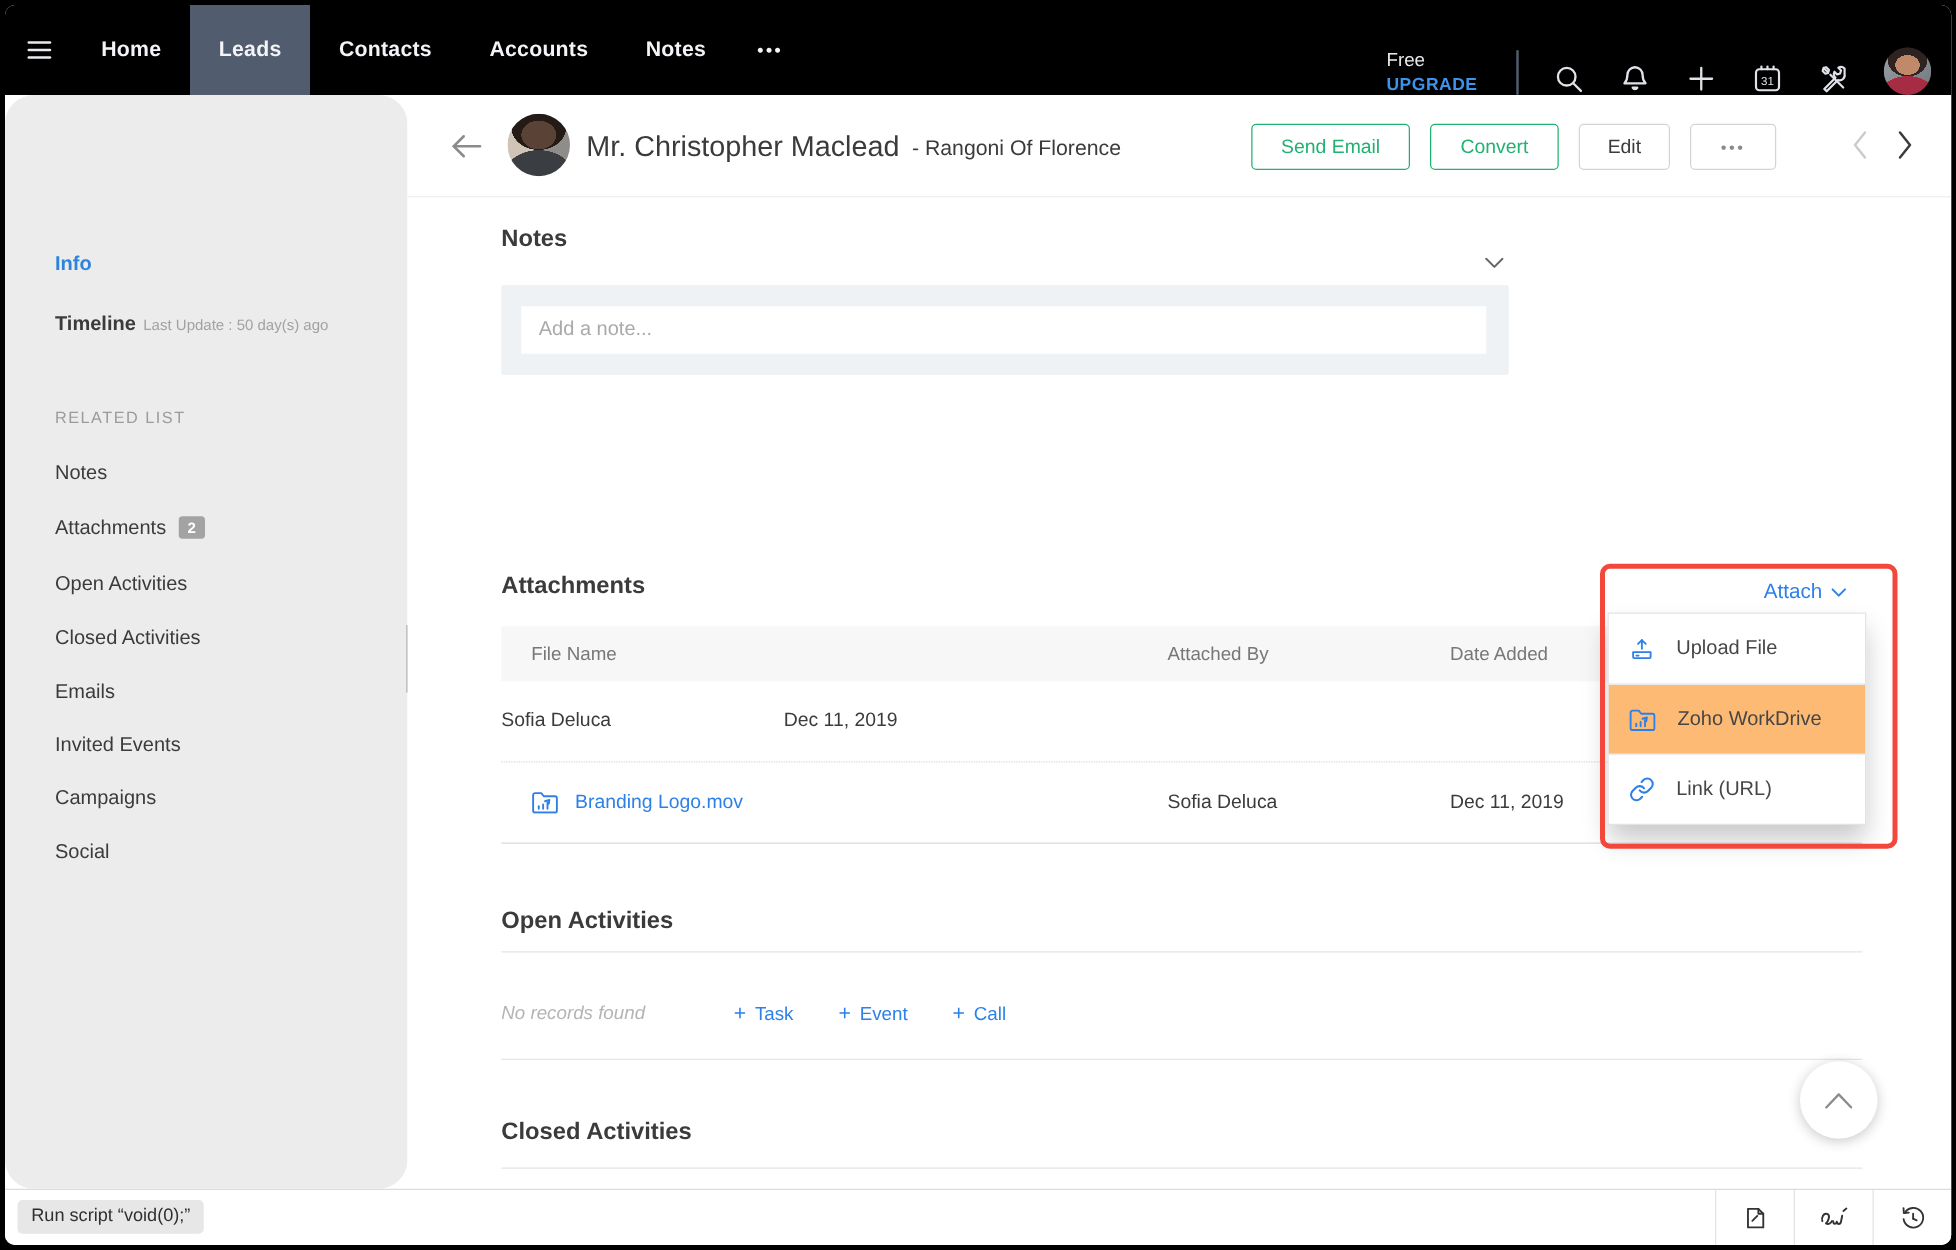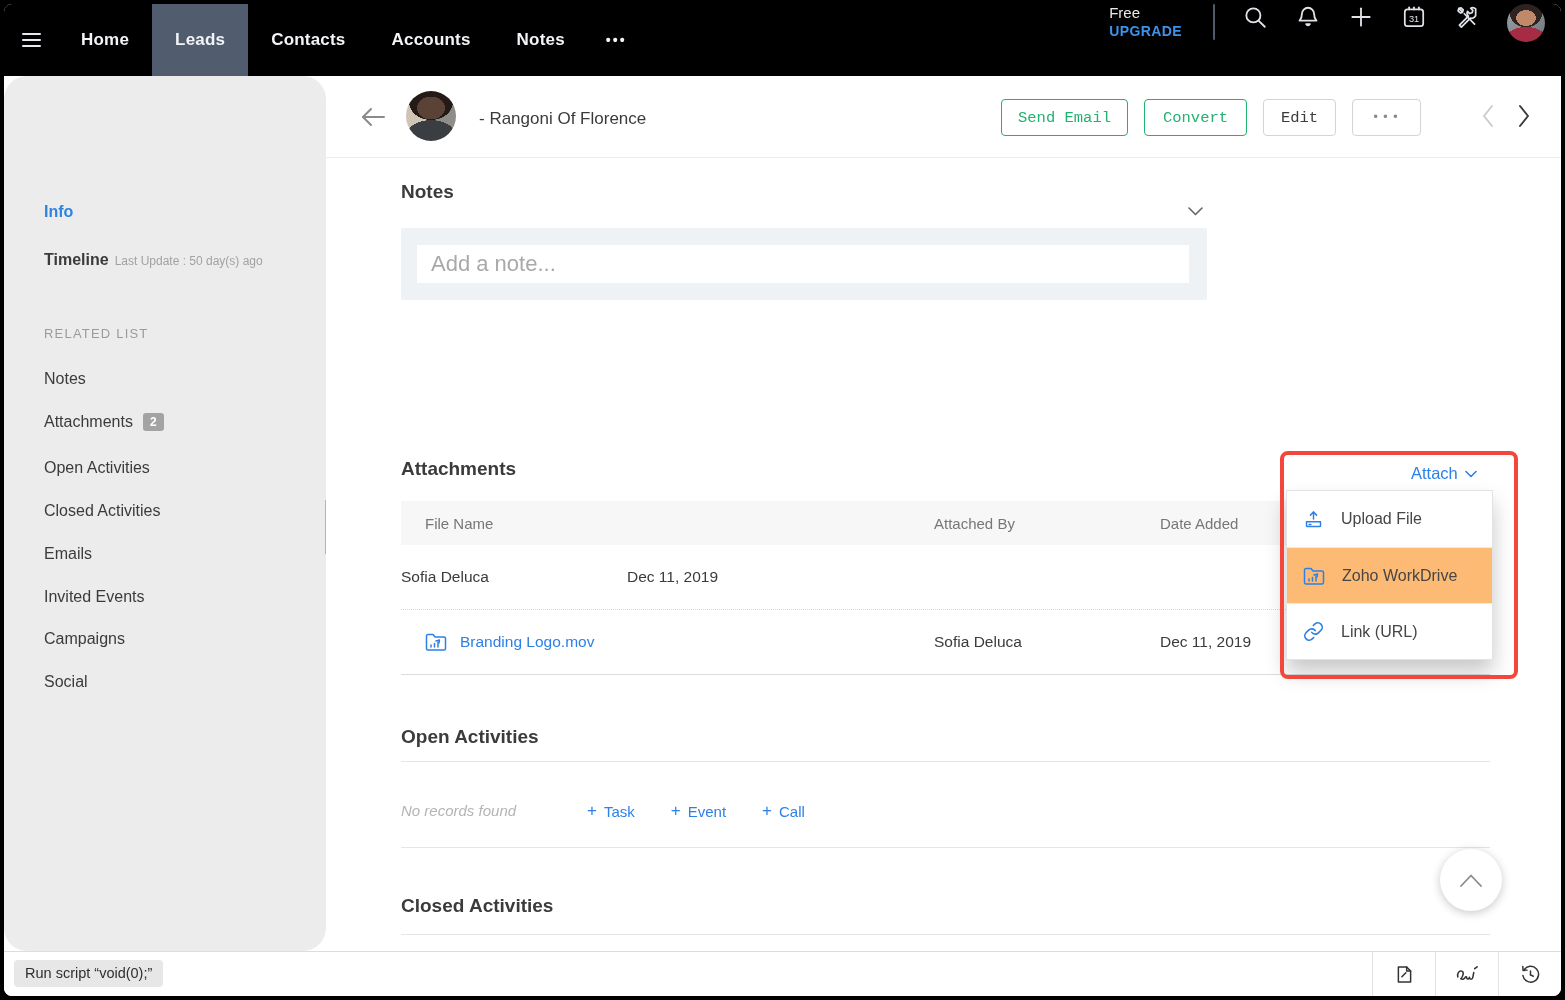--- a/index.html
+++ b/index.html
@@ -19,21 +19,21 @@
   }
   .hamburger { width: 54px; display: flex; align-items: center; justify-content: center; cursor: pointer; }
   .hamburger .bars { width: 19px; }
   .hamburger .bars div { height: 2px; background: #e8eaee; margin: 4px 0; border-radius: 1px; }
   .nav-item {
     display: flex; align-items: center; padding: 0 23px; font-size: 17px;
     font-weight: 700; color: #f2f4f7; cursor: pointer; letter-spacing: .2px;
   }
   .nav-item.active { background: #515c6e; }
   .nav-item.more { font-size: 14px; letter-spacing: 2px; padding: 0 18px; }
-  .nav-right { position: absolute; right: 16px; top: 0; height: 72px; display: flex; align-items: flex-start; gap: 27px; }
+  .nav-right { position: absolute; right: 16px; top: 0; height: 72px; display: flex; align-items: flex-end; gap: 27px; }
   .plan-block { text-align: left; margin-right: 4px; line-height: 1.25; }
   .plan-free { color: #e8eaee; font-size: 15px; }
   .plan-upgrade { color: #3b93ea; font-size: 14px; font-weight: 700; letter-spacing: .4px; cursor: pointer; }
   .nav-divider { width: 2px; height: 36px; background: #505b6c; border-radius: 1px; }
   .nav-icon { color: #dfe3e9; display: flex; cursor: pointer; }
   .nav-avatar {
     width: 38px; height: 38px; border-radius: 50%; cursor: pointer;
     background:
       radial-gradient(ellipse 26% 21% at 50% 37%, #c08a6a 0 99%, transparent 100%),
       radial-gradient(ellipse 42% 35% at 50% 26%, #2e2320 0 99%, transparent 100%),
@@ -70,21 +70,21 @@
     position: absolute; left: 80px; top: 15px; width: 50px; height: 50px; border-radius: 50%;
     background:
       radial-gradient(ellipse 28% 23% at 50% 34%, #5a4236 0 99%, transparent 100%),
       radial-gradient(ellipse 44% 36% at 50% 22%, #241a16 0 99%, transparent 100%),
       radial-gradient(ellipse 58% 46% at 50% 104%, #3a3d42 0 99%, transparent 100%),
       linear-gradient(100deg, #cfc4b5 0 55%, #8f8d8a 55%);
   }
   .lead-title { position: absolute; left: 143px; top: 0; height: 82px; display: flex; align-items: center; }
   .lead-name { font-size: 23px; font-weight: 500; color: #3b3b3b; }
   .lead-company { font-size: 17px; color: #3b3b3b; margin-left: 10px; padding-top: 4px; }
-  .hdr-buttons { position: absolute; right: 140px; top: 23px; display: flex; gap: 16px; font-family: Liberation Mono, monospace; }
+  .hdr-buttons { position: absolute; right: 140px; top: 23px; display: flex; gap: 16px; }
   .btn {
     height: 37px; border-radius: 4px; background: #fff; font-size: 15.5px;
     display: flex; align-items: center; justify-content: center; cursor: pointer; font-weight: 500;
   }
   .btn-green { border: 1px solid #21b170; color: #21b170; }
   .btn-gray  { border: 1px solid #d4d4d4; color: #3b3b3b; }
   .btn-send { width: 127px; } .btn-convert { width: 103px; } .btn-edit { width: 73px; }
   .btn-more { width: 69px; color: #8a8a8a; font-size: 13px; letter-spacing: 2px; }
   .rec-pager { position: absolute; right: 30px; top: 28px; display: flex; gap: 22px; align-items: center; }
   .pager-prev { color: #cccccc; cursor: default; }
@@ -92,21 +92,21 @@
   
   .content { position: absolute; left: 322px; top: 154px; right: 0; bottom: 45px; background: #fff; }
   .sec-title { position: absolute; left: 75px; font-size: 19px; font-weight: 700; color: #3b3b3b; }
   .notes-chevron { position: absolute; left: 862px; top: 44px; color: #666; cursor: pointer; }
   .notes-panel {
     position: absolute; left: 75px; top: 70px; width: 806px; height: 72px;
     background: #eef2f5; border-radius: 2px;
   }
   .note-input {
     position: absolute; left: 16px; top: 17px; width: 772px; height: 38px;
-    border: none; outline: none; padding: 0 14px; font-size: 22px; color: #444;
+    border: none; outline: none; padding: 0 14px; font-size: 16px; color: #444;
     font-family: "Liberation Sans", sans-serif; background: #fff;
   }
   .note-input::placeholder { color: #a9a9a9; }
   .att-table { position: absolute; left: 75px; top: 343px; width: 1089px; }
   .att-head {
     height: 44px; background: #f7f7f7; display: flex; align-items: center;
     color: #777; font-size: 15px;
   }
   .col-file { padding-left: 24px; width: 533px; }
   .col-by { width: 226px; }
@@ -251,20 +251,21 @@
 
   <div class="rec-header">
     <span class="back-arrow">
       <svg width="28" height="24" viewBox="0 0 28 24" fill="none" stroke="currentColor" stroke-width="2" stroke-linecap="round" stroke-linejoin="round">
         <line x1="25" y1="12" x2="4" y2="12"></line>
           <polyline points="12 4, 4 12, 12 20"></polyline>
       </svg>
     </span>
     <div class="lead-avatar"></div>
     <div class="lead-title">
+      <span class="lead-name">Mr. Christopher Maclead</span>
       <span class="lead-company">- Rangoni Of Florence</span>
     </div>
     <div class="hdr-buttons">
       <div class="btn btn-green btn-send">Send Email</div>
       <div class="btn btn-green btn-convert">Convert</div>
       <div class="btn btn-gray btn-edit">Edit</div>
       <div class="btn btn-gray btn-more">•••</div>
     </div>
     <div class="rec-pager">
       <span class="pager-prev">

